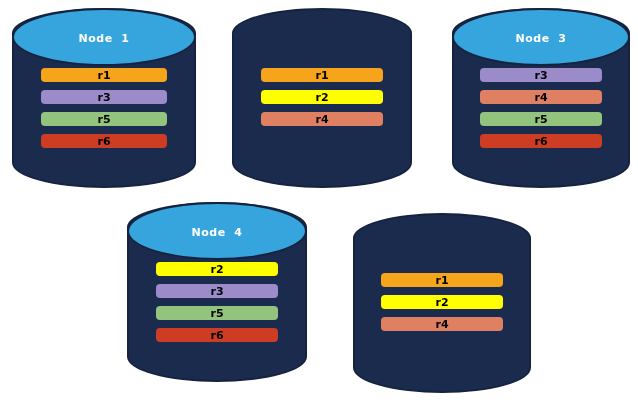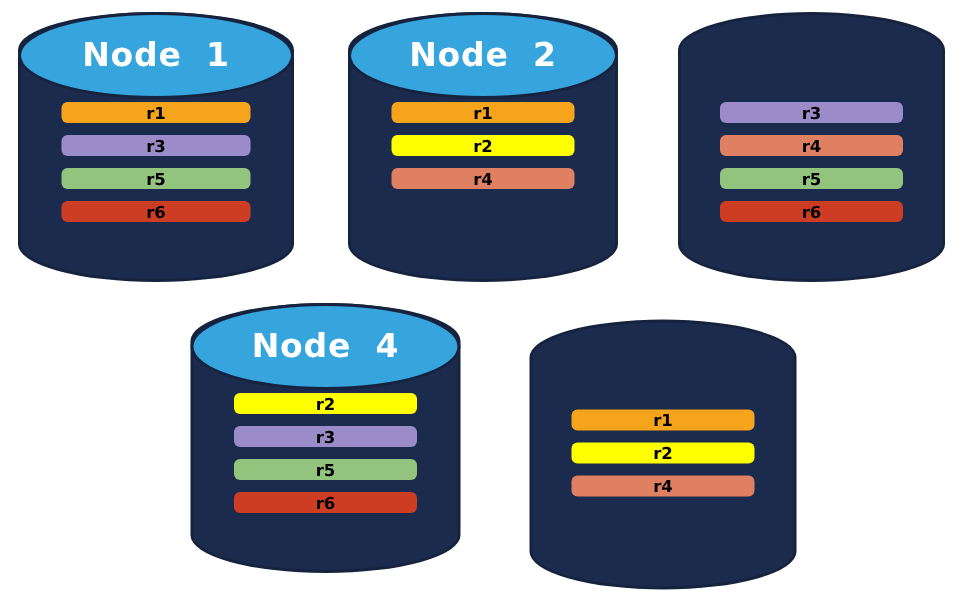--- a/index.html
+++ b/index.html
@@ -47,21 +47,21 @@
     border: 2px solid #16233f;
     border-radius: 50%;
     box-sizing: border-box;
     display: flex;
     align-items: center;
     justify-content: center;
   }
 
   .node-label {
     color: #ffffff;
-    font-size: 22px;
+    font-size: 11px;
     font-weight: bold;
     letter-spacing: 0.5px;
     line-height: 1;
     position: relative;
     top: 1px;
     white-space: pre;
   }
 
   
   .shards {
@@ -99,31 +99,31 @@
       </div>
       <div class="shards">
         <div class="shard" style="background: rgb(247, 164, 29); color: rgb(0, 0, 0);">r1</div>
         <div class="shard" style="background: rgb(155, 139, 201); color: rgb(0, 0, 0);">r3</div>
         <div class="shard" style="background: rgb(146, 196, 125); color: rgb(0, 0, 0);">r5</div>
         <div class="shard" style="background: rgb(204, 61, 35); color: rgb(0, 0, 0);">r6</div>
       </div>
     </div>
     <div class="node" style="left: 232px; top: 8px; width: 180px; height: 180px;">
       <div class="cyl-body" style="background: rgb(27, 43, 77); border-color: rgb(22, 35, 63);"></div>
-      <div class="cyl-top" style="background: rgb(54, 165, 221); border-color: rgb(22, 35, 63);">
-        <div class="node-label" style="color: rgb(255, 255, 255);">Node  2</div>
-      </div>
       <div class="shards">
         <div class="shard" style="background: rgb(247, 164, 29); color: rgb(0, 0, 0);">r1</div>
         <div class="shard" style="background: rgb(255, 255, 0); color: rgb(0, 0, 0);">r2</div>
         <div class="shard" style="background: rgb(224, 128, 99); color: rgb(0, 0, 0);">r4</div>
       </div>
     </div>
     <div class="node" style="left: 452px; top: 8px; width: 178px; height: 180px;">
       <div class="cyl-body" style="background: rgb(27, 43, 77); border-color: rgb(22, 35, 63);"></div>
+      <div class="cyl-top" style="background: rgb(54, 165, 221); border-color: rgb(22, 35, 63);">
+        <div class="node-label" style="color: rgb(255, 255, 255);">Node  3</div>
+      </div>
       <div class="shards">
         <div class="shard" style="background: rgb(155, 139, 201); color: rgb(0, 0, 0);">r3</div>
         <div class="shard" style="background: rgb(224, 128, 99); color: rgb(0, 0, 0);">r4</div>
         <div class="shard" style="background: rgb(146, 196, 125); color: rgb(0, 0, 0);">r5</div>
         <div class="shard" style="background: rgb(204, 61, 35); color: rgb(0, 0, 0);">r6</div>
       </div>
     </div>
     <div class="node" style="left: 127px; top: 202px; width: 180px; height: 180px;">
       <div class="cyl-body" style="background: rgb(27, 43, 77); border-color: rgb(22, 35, 63);"></div>
       <div class="cyl-top" style="background: rgb(54, 165, 221); border-color: rgb(22, 35, 63);">

